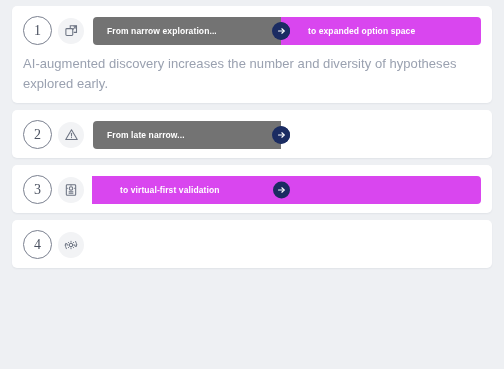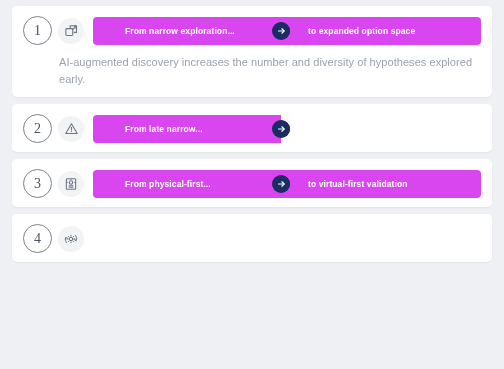--- a/index.html
+++ b/index.html
@@ -53,24 +53,24 @@
     height: 28px;
     display: flex;
     align-items: stretch;
     border-radius: 4px;
     overflow: visible;
   }
   .pill-left {
     position: relative;
     width: 188px;
     flex: 0 0 188px;
-    background: #d946ef;
+    background: #737373;
     border-radius: 4px 0 0 4px;
     display: flex; align-items: center;
-    padding-left: 32px;
+    padding-left: 14px;
     z-index: 2;
   }
   .pill-left::after {
     content: "";
     position: absolute;
     right: -9px; top: 50%;
     transform: translateY(-50%);
     width: 18px; height: 18px;
     border-radius: 50%;
     background: #1b2c62;
@@ -105,25 +105,24 @@
     width: 17px; height: 17px;
     border-radius: 50%;
     background: #1b2c62;
     display: flex; align-items: center; justify-content: center;
     z-index: 5;
   }
   .arrow-badge svg { display: block; }
   .desc {
     margin-top: 9px;
     color: #9aa1b0;
-    font-size: 11px;
+    font-size: 13px;
     line-height: 1.55;
     letter-spacing: 0.05px;
     max-width: 452px;
-    margin-left: 36px;
   }
 </style>
 </head>
 <body>
 
 <div id="root">
 
   <div class="card">
     <div class="card-top">
       <div class="num-badge">1</div>
@@ -182,23 +181,20 @@
       <div class="num-badge">3</div>
       <div class="icon-badge">
         <svg width="16" height="16" viewBox="0 0 24 24" fill="none" stroke="#6d7483" stroke-width="1.6">
           <rect x="5" y="4" width="14" height="16" rx="1.4"></rect>
           <circle cx="12" cy="9.6" r="2.6"></circle>
           <path d="M12 4v1.6M5.4 9.6H7M17 9.6h1.6"></path>
           <path d="M8.5 14.5h7M8.5 17h7"></path>
         </svg>
       </div>
       <div class="pill-wrap">
-        <div class="pill-left">
-          <span class="ptext">From physical-first...</span>
-        </div>
         <div class="pill-right">
           <span class="ptext">to virtual-first validation</span>
         </div>
         <div class="arrow-badge">
           <svg width="9" height="9" viewBox="0 0 24 24" fill="none" stroke="#ffffff" stroke-width="3" stroke-linecap="round" stroke-linejoin="round">
             <path d="M4 12h15"></path>
               <path d="M13 6l6 6-6 6"></path>
           </svg>
         </div>
       </div>

